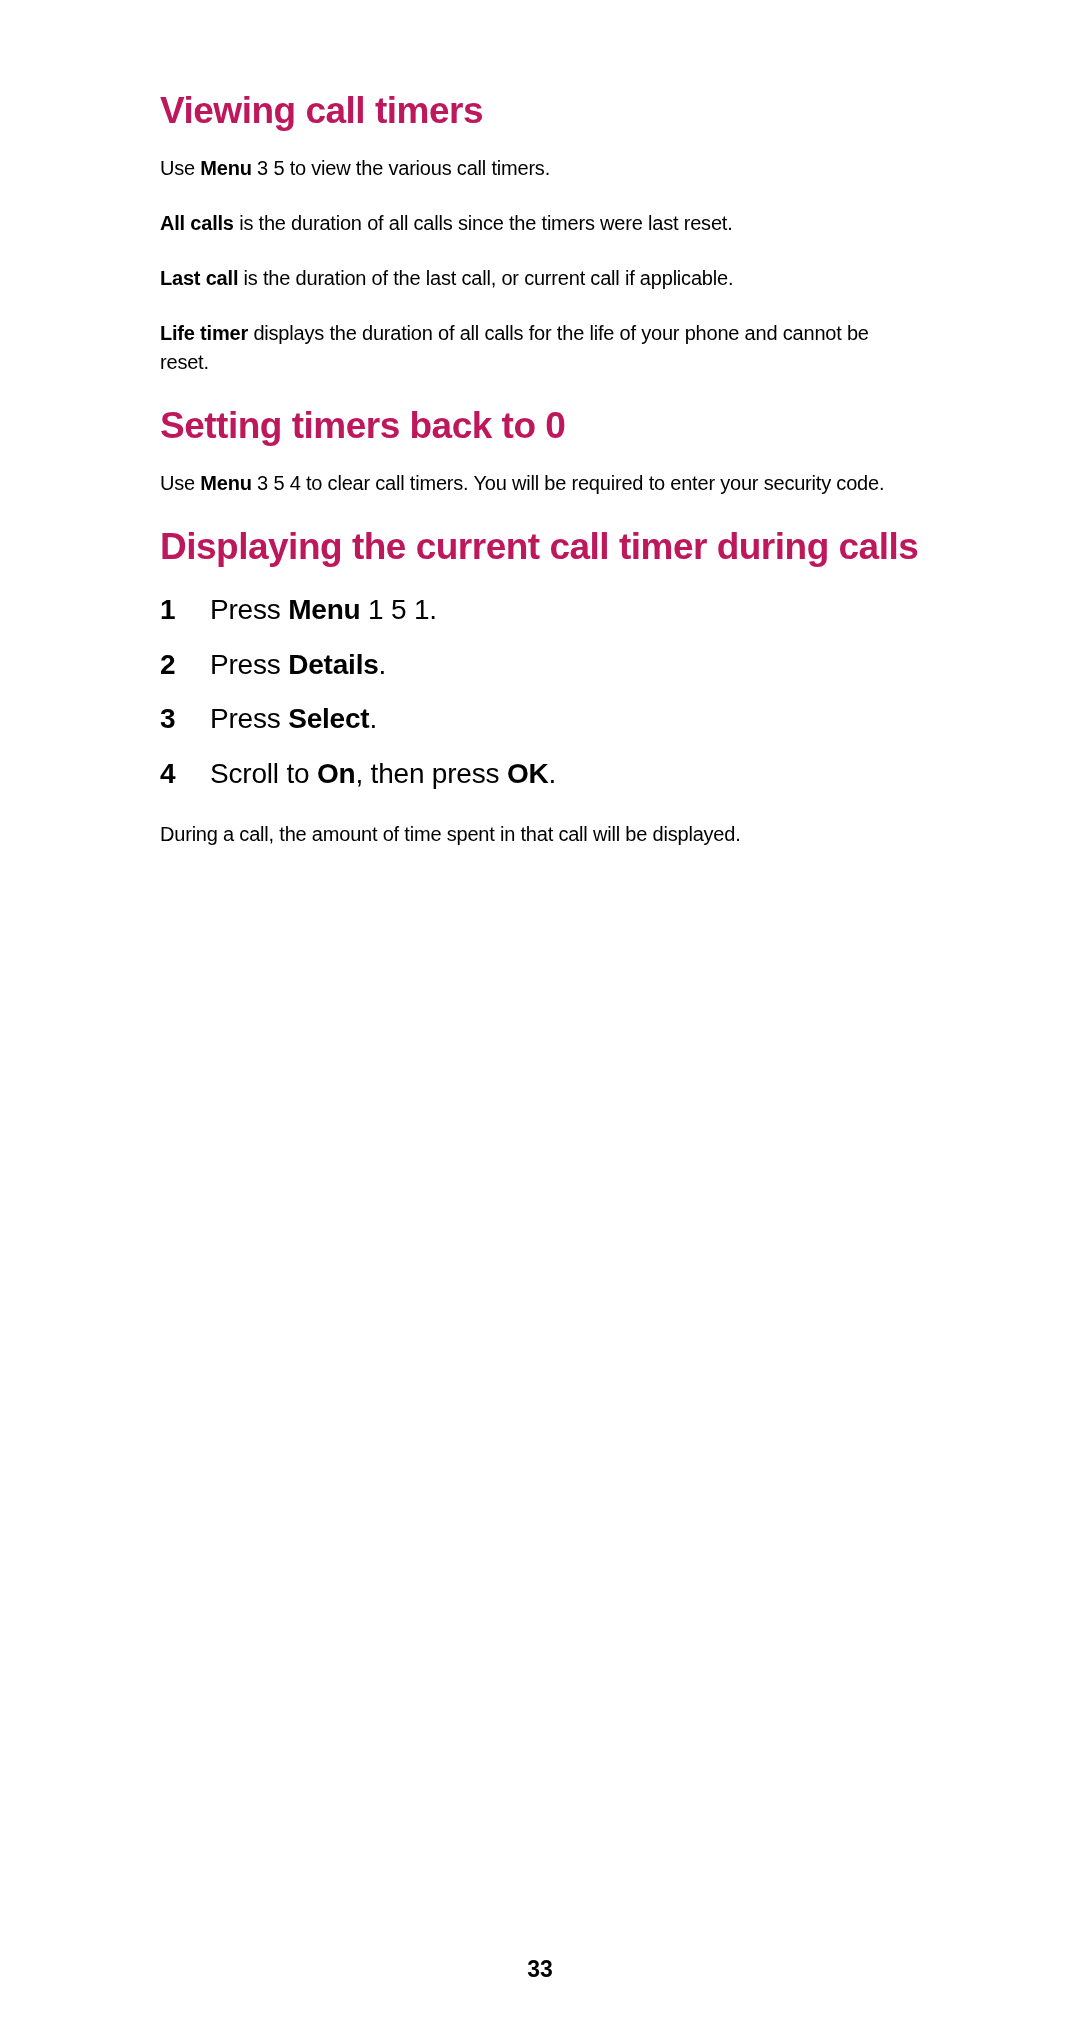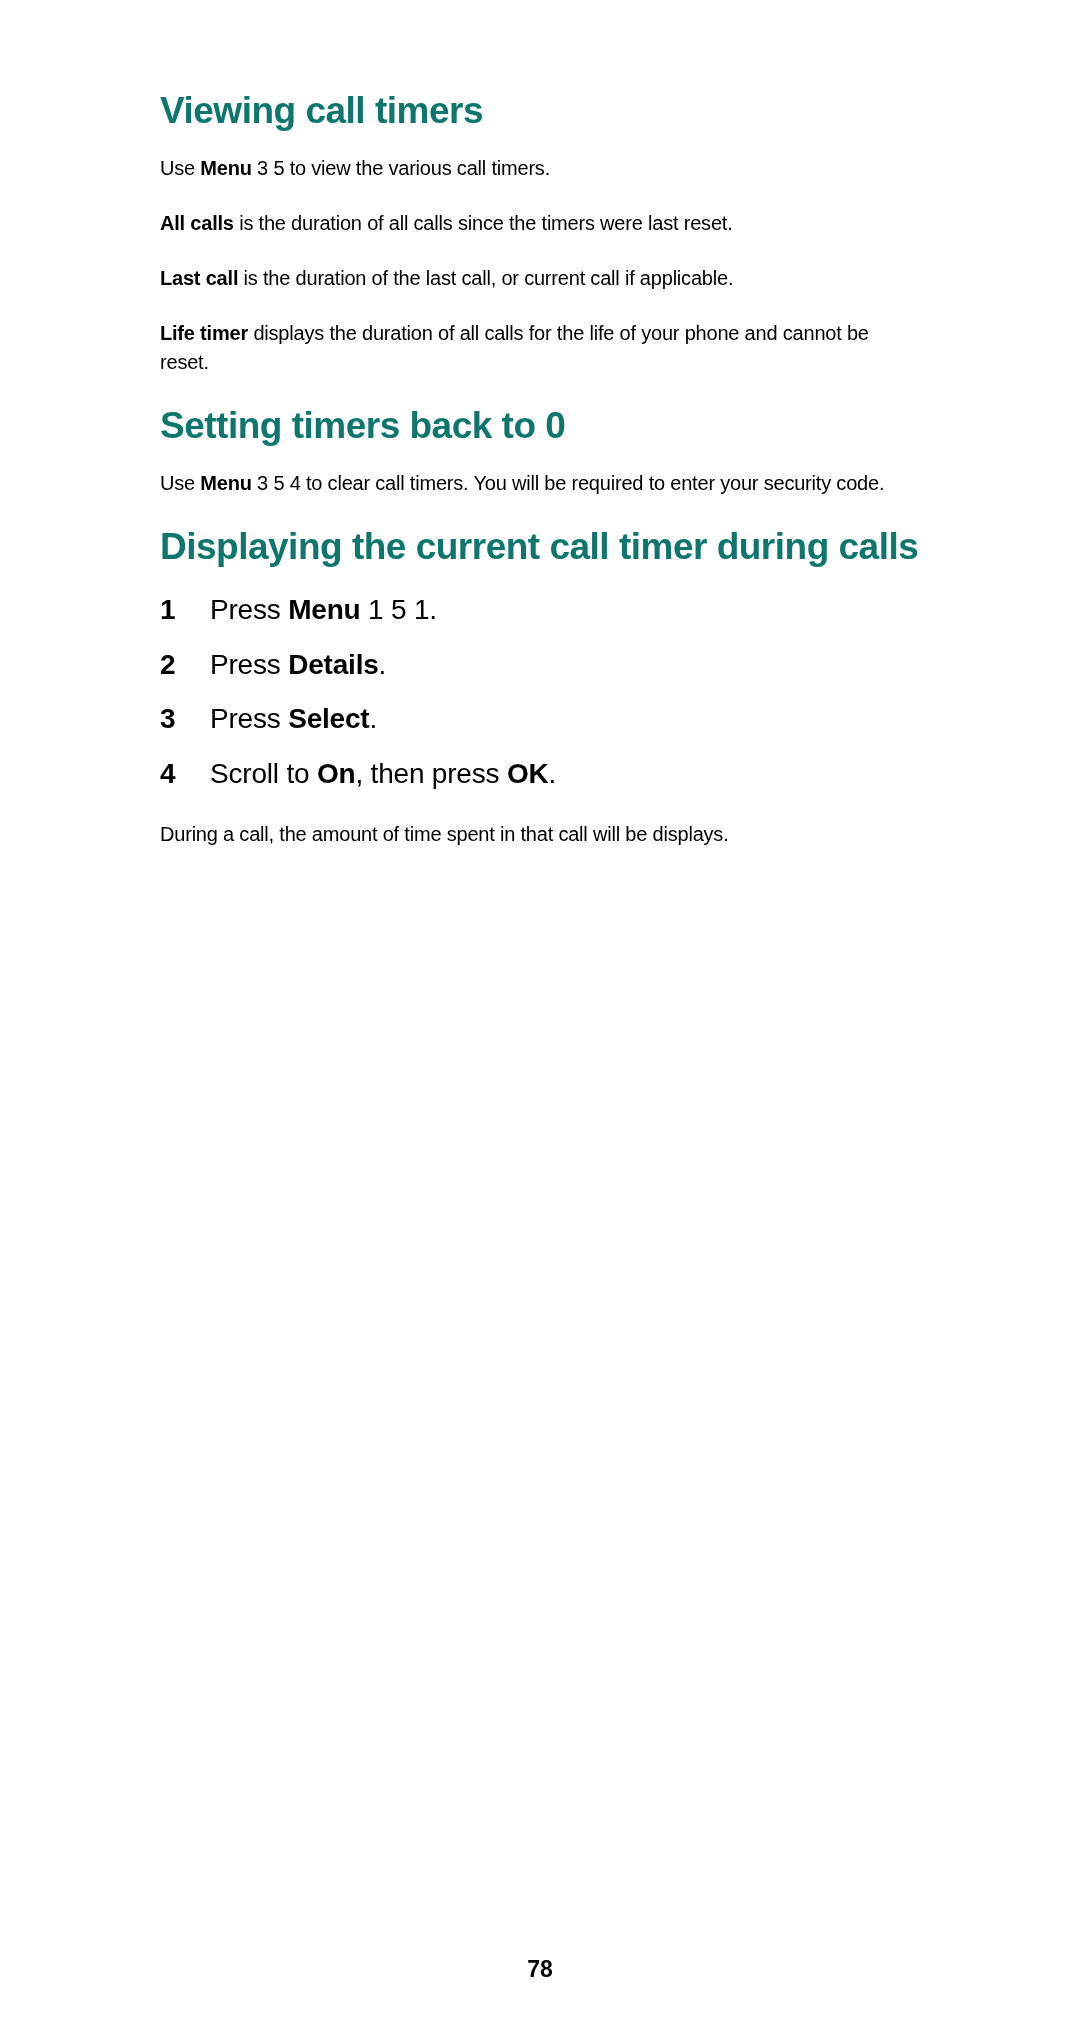--- a/index.html
+++ b/index.html
@@ -13,21 +13,21 @@
       background: #ffffff;
       font-family: Arial, Helvetica, sans-serif;
       position: relative;
     }
     .page {
       padding: 90px 160px 60px 160px;
     }
     .heading {
       font-size: 37px;
       font-weight: 600;
-      color: #0f766e;
+      color: #be185d;
       margin-bottom: 22px;
       letter-spacing: -0.5px;
     }
     .heading.mt {
       margin-top: 28px;
     }
     .para {
       font-size: 20px;
       color: #000;
       line-height: 1.45;
@@ -106,17 +106,17 @@
   <div class="list-item">
     <span class="num">3</span>
     <span>Press </span><span class="bold">Select</span><span>.</span>
   </div>
 
   <div class="list-item" style="margin-bottom:26px;">
     <span class="num">4</span>
     <span>Scroll to </span><span class="bold">On</span><span>, then press </span><span class="bold">OK</span><span>.</span>
   </div>
 
-  <p class="para">During a call, the amount of time spent in that call will be displays.</p>
+  <p class="para">During a call, the amount of time spent in that call will be displayed.</p>
 
 </div>
 
-<div class="page-number">78</div>
+<div class="page-number">33</div>
 
 </body></html>

